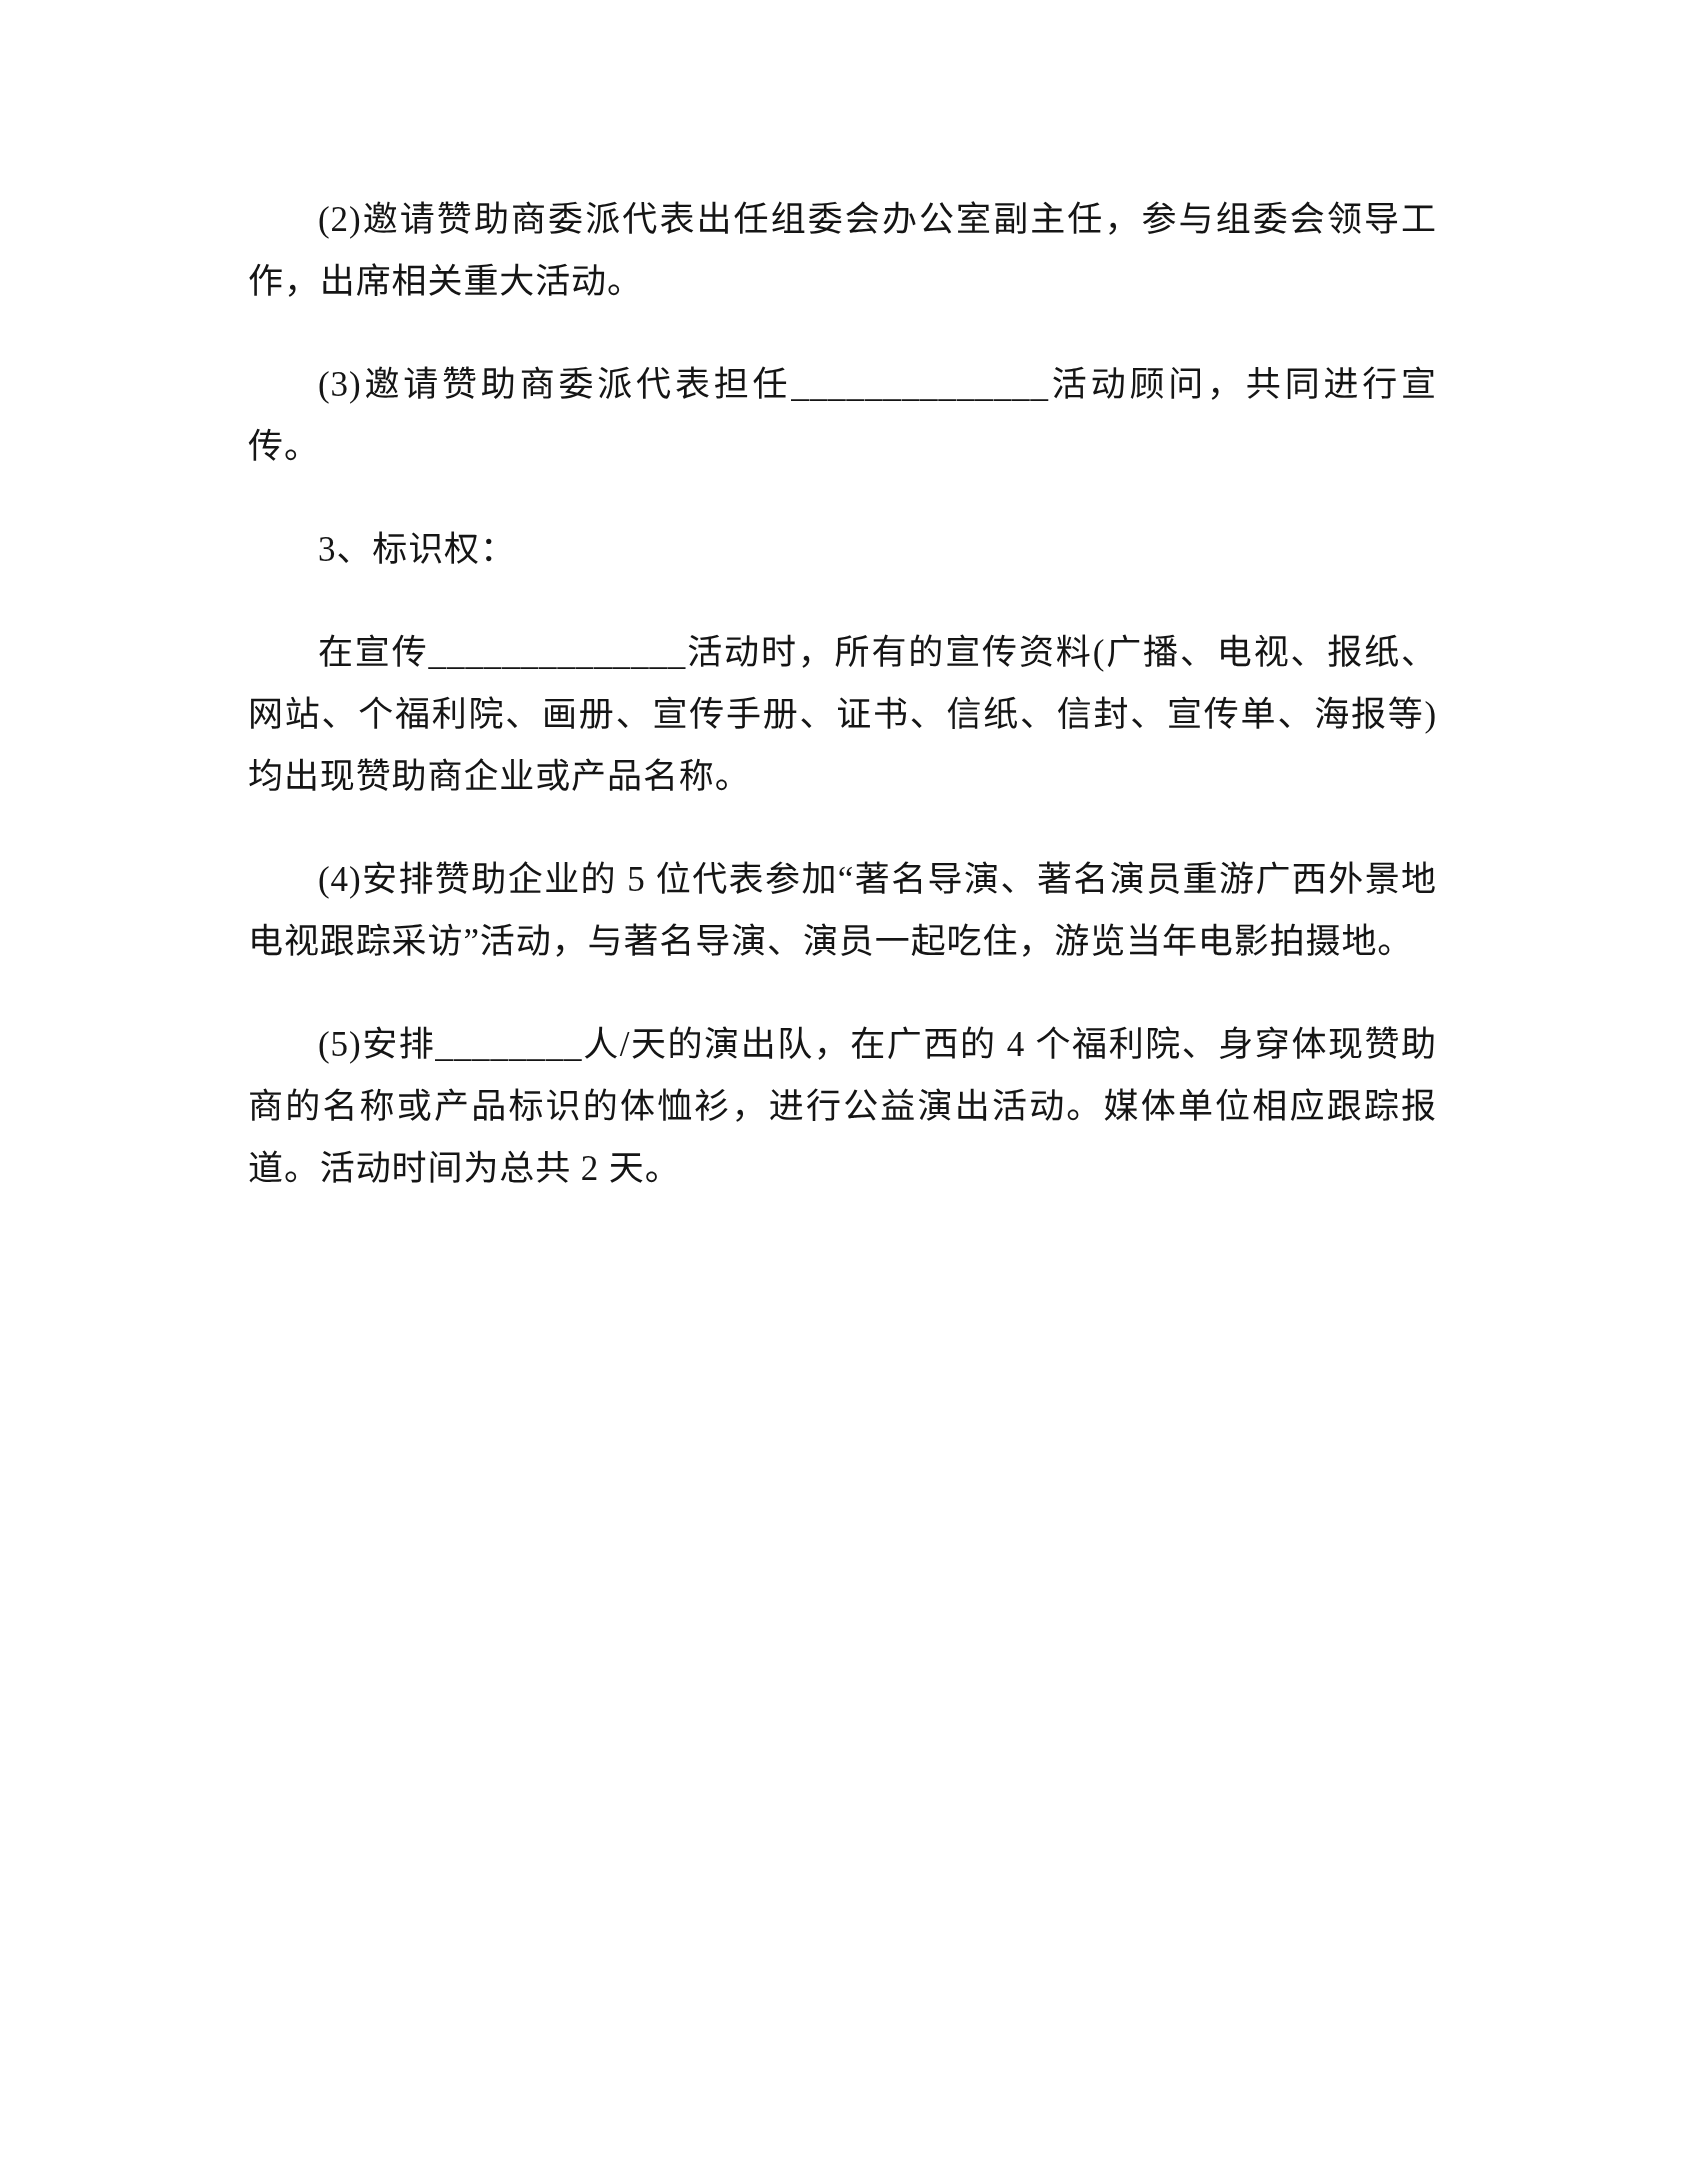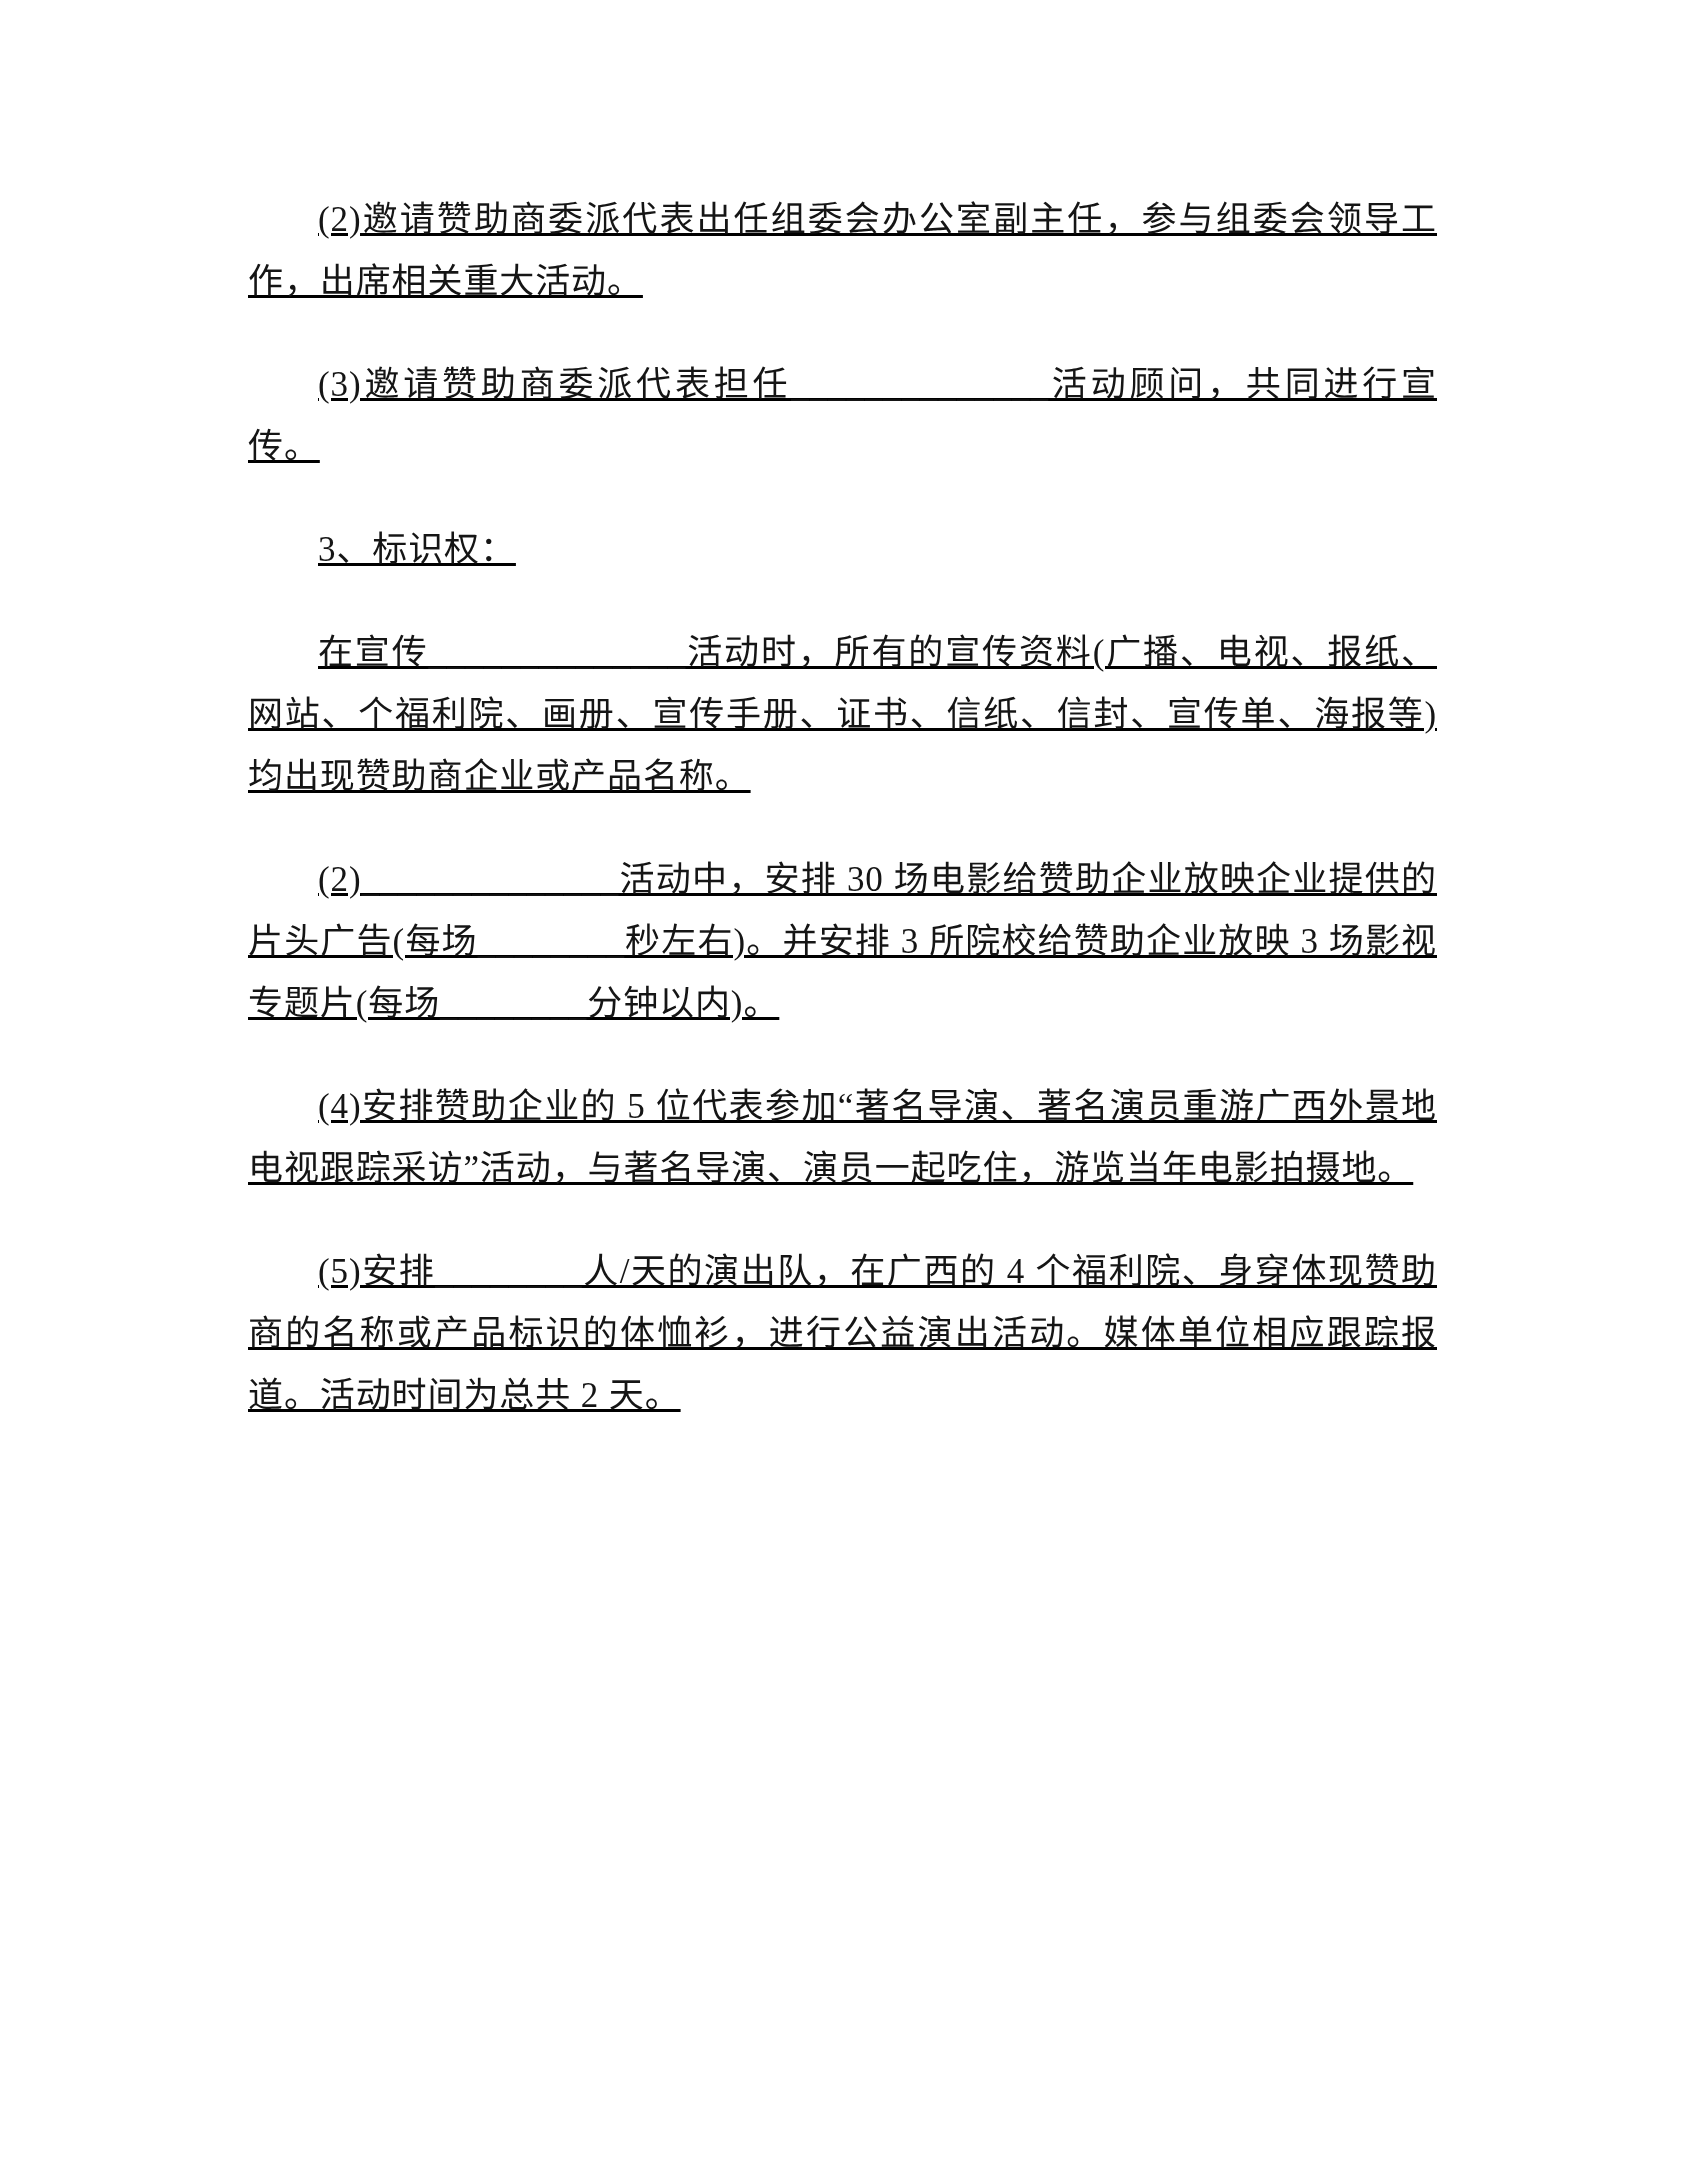--- a/index.html
+++ b/index.html
@@ -9,21 +9,20 @@
   }
   .page {
     position: relative;
     width: 1686px;
     height: 2182px;
     margin: 0 auto;
     background: #ffffff;
     box-sizing: border-box;
     padding: 189px 249px 0 248px;
     overflow: hidden;
-    text-decoration: underline;
   }
   .doc-body {
     font-family: "Liberation Serif", "DejaVu Serif", serif;
     font-size: 35px;
     line-height: 62px;
     letter-spacing: 0.9px;
     color: #151515;
     text-align: justify;
   }
   .doc-body p {
@@ -34,18 +33,17 @@
 </style>
 </head>
 <body>
 
 <div class="page">
   <div class="doc-body">
     <p>(2)邀请赞助商委派代表出任组委会办公室副主任，参与组委会领导工作，出席相关重大活动。</p>
     <p>(3)邀请赞助商委派代表担任______________活动顾问，共同进行宣传。</p>
     <p>3、标识权：</p>
     <p>在宣传______________活动时，所有的宣传资料(广播、电视、报纸、网站、个福利院、画册、宣传手册、证书、信纸、信封、宣传单、海报等)均出现赞助商企业或产品名称。</p>
-    <p>(2)______________活动中，安排 30 场电影给赞助企业放映企业提供的片头广告(每场________秒左右)。并安排 3 所院校给赞助企业放映 3 场影视专题片(每场________分钟以内)。</p>
     <p>(4)安排赞助企业的 5 位代表参加“著名导演、著名演员重游广西外景地电视跟踪采访”活动，与著名导演、演员一起吃住，游览当年电影拍摄地。</p>
     <p>(5)安排________人/天的演出队，在广西的 4 个福利院、身穿体现赞助商的名称或产品标识的体恤衫，进行公益演出活动。媒体单位相应跟踪报道。活动时间为总共 2 天。</p>
   </div>
 </div>
 
 
 </body></html>

